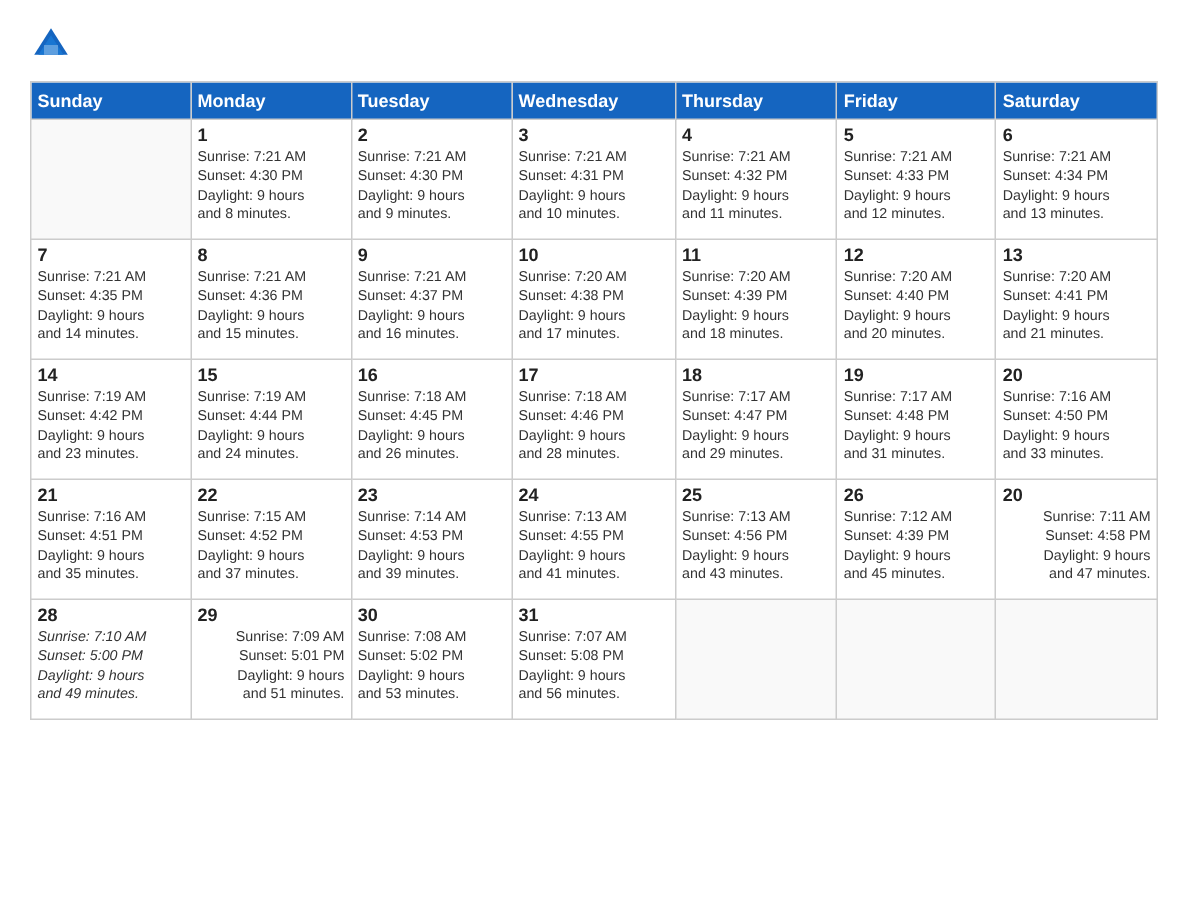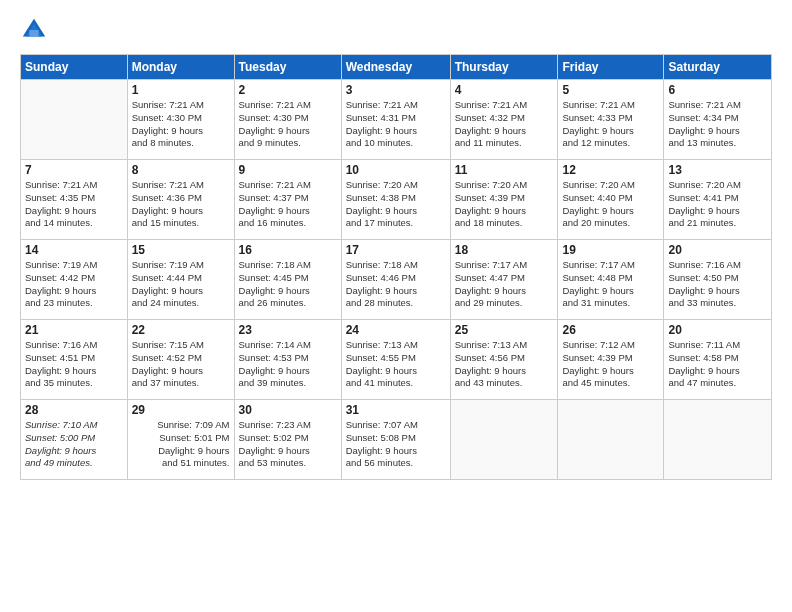--- a/index.html
+++ b/index.html
@@ -310,21 +310,21 @@
           </td>
           <td>
             <span class="day-number">26</span>
             <div class="day-info" style="white-space: pre-line;">Sunrise: 7:12 AM
 Sunset: 4:39 PM
 Daylight: 9 hours
 and 45 minutes.</div>
           </td>
           <td>
             <span class="day-number">20</span>
-            <div class="day-info" style="white-space: pre-line;">Sunrise: 7:11 AM
+            <div class="day-info" style="white-space: pre-line; text-align: right;">Sunrise: 7:11 AM
 Sunset: 4:58 PM
 Daylight: 9 hours
 and 47 minutes.</div>
           </td>
         </tr>
         <tr>
           <td>
             <span class="day-number">28</span>
             <div class="day-info" style="white-space: pre-line; font-style: italic;">Sunrise: 7:10 AM
 Sunset: 5:00 PM
@@ -333,21 +333,21 @@
           </td>
           <td>
             <span class="day-number">29</span>
             <div class="day-info" style="white-space: pre-line; text-align: right;">Sunrise: 7:09 AM
 Sunset: 5:01 PM
 Daylight: 9 hours
 and 51 minutes.</div>
           </td>
           <td>
             <span class="day-number">30</span>
-            <div class="day-info" style="white-space: pre-line;">Sunrise: 7:23 AM
+            <div class="day-info" style="white-space: pre-line;">Sunrise: 7:08 AM
 Sunset: 5:02 PM
 Daylight: 9 hours
 and 53 minutes.</div>
           </td>
           <td>
             <span class="day-number">31</span>
             <div class="day-info" style="white-space: pre-line;">Sunrise: 7:07 AM
 Sunset: 5:08 PM
 Daylight: 9 hours
 and 56 minutes.</div>

